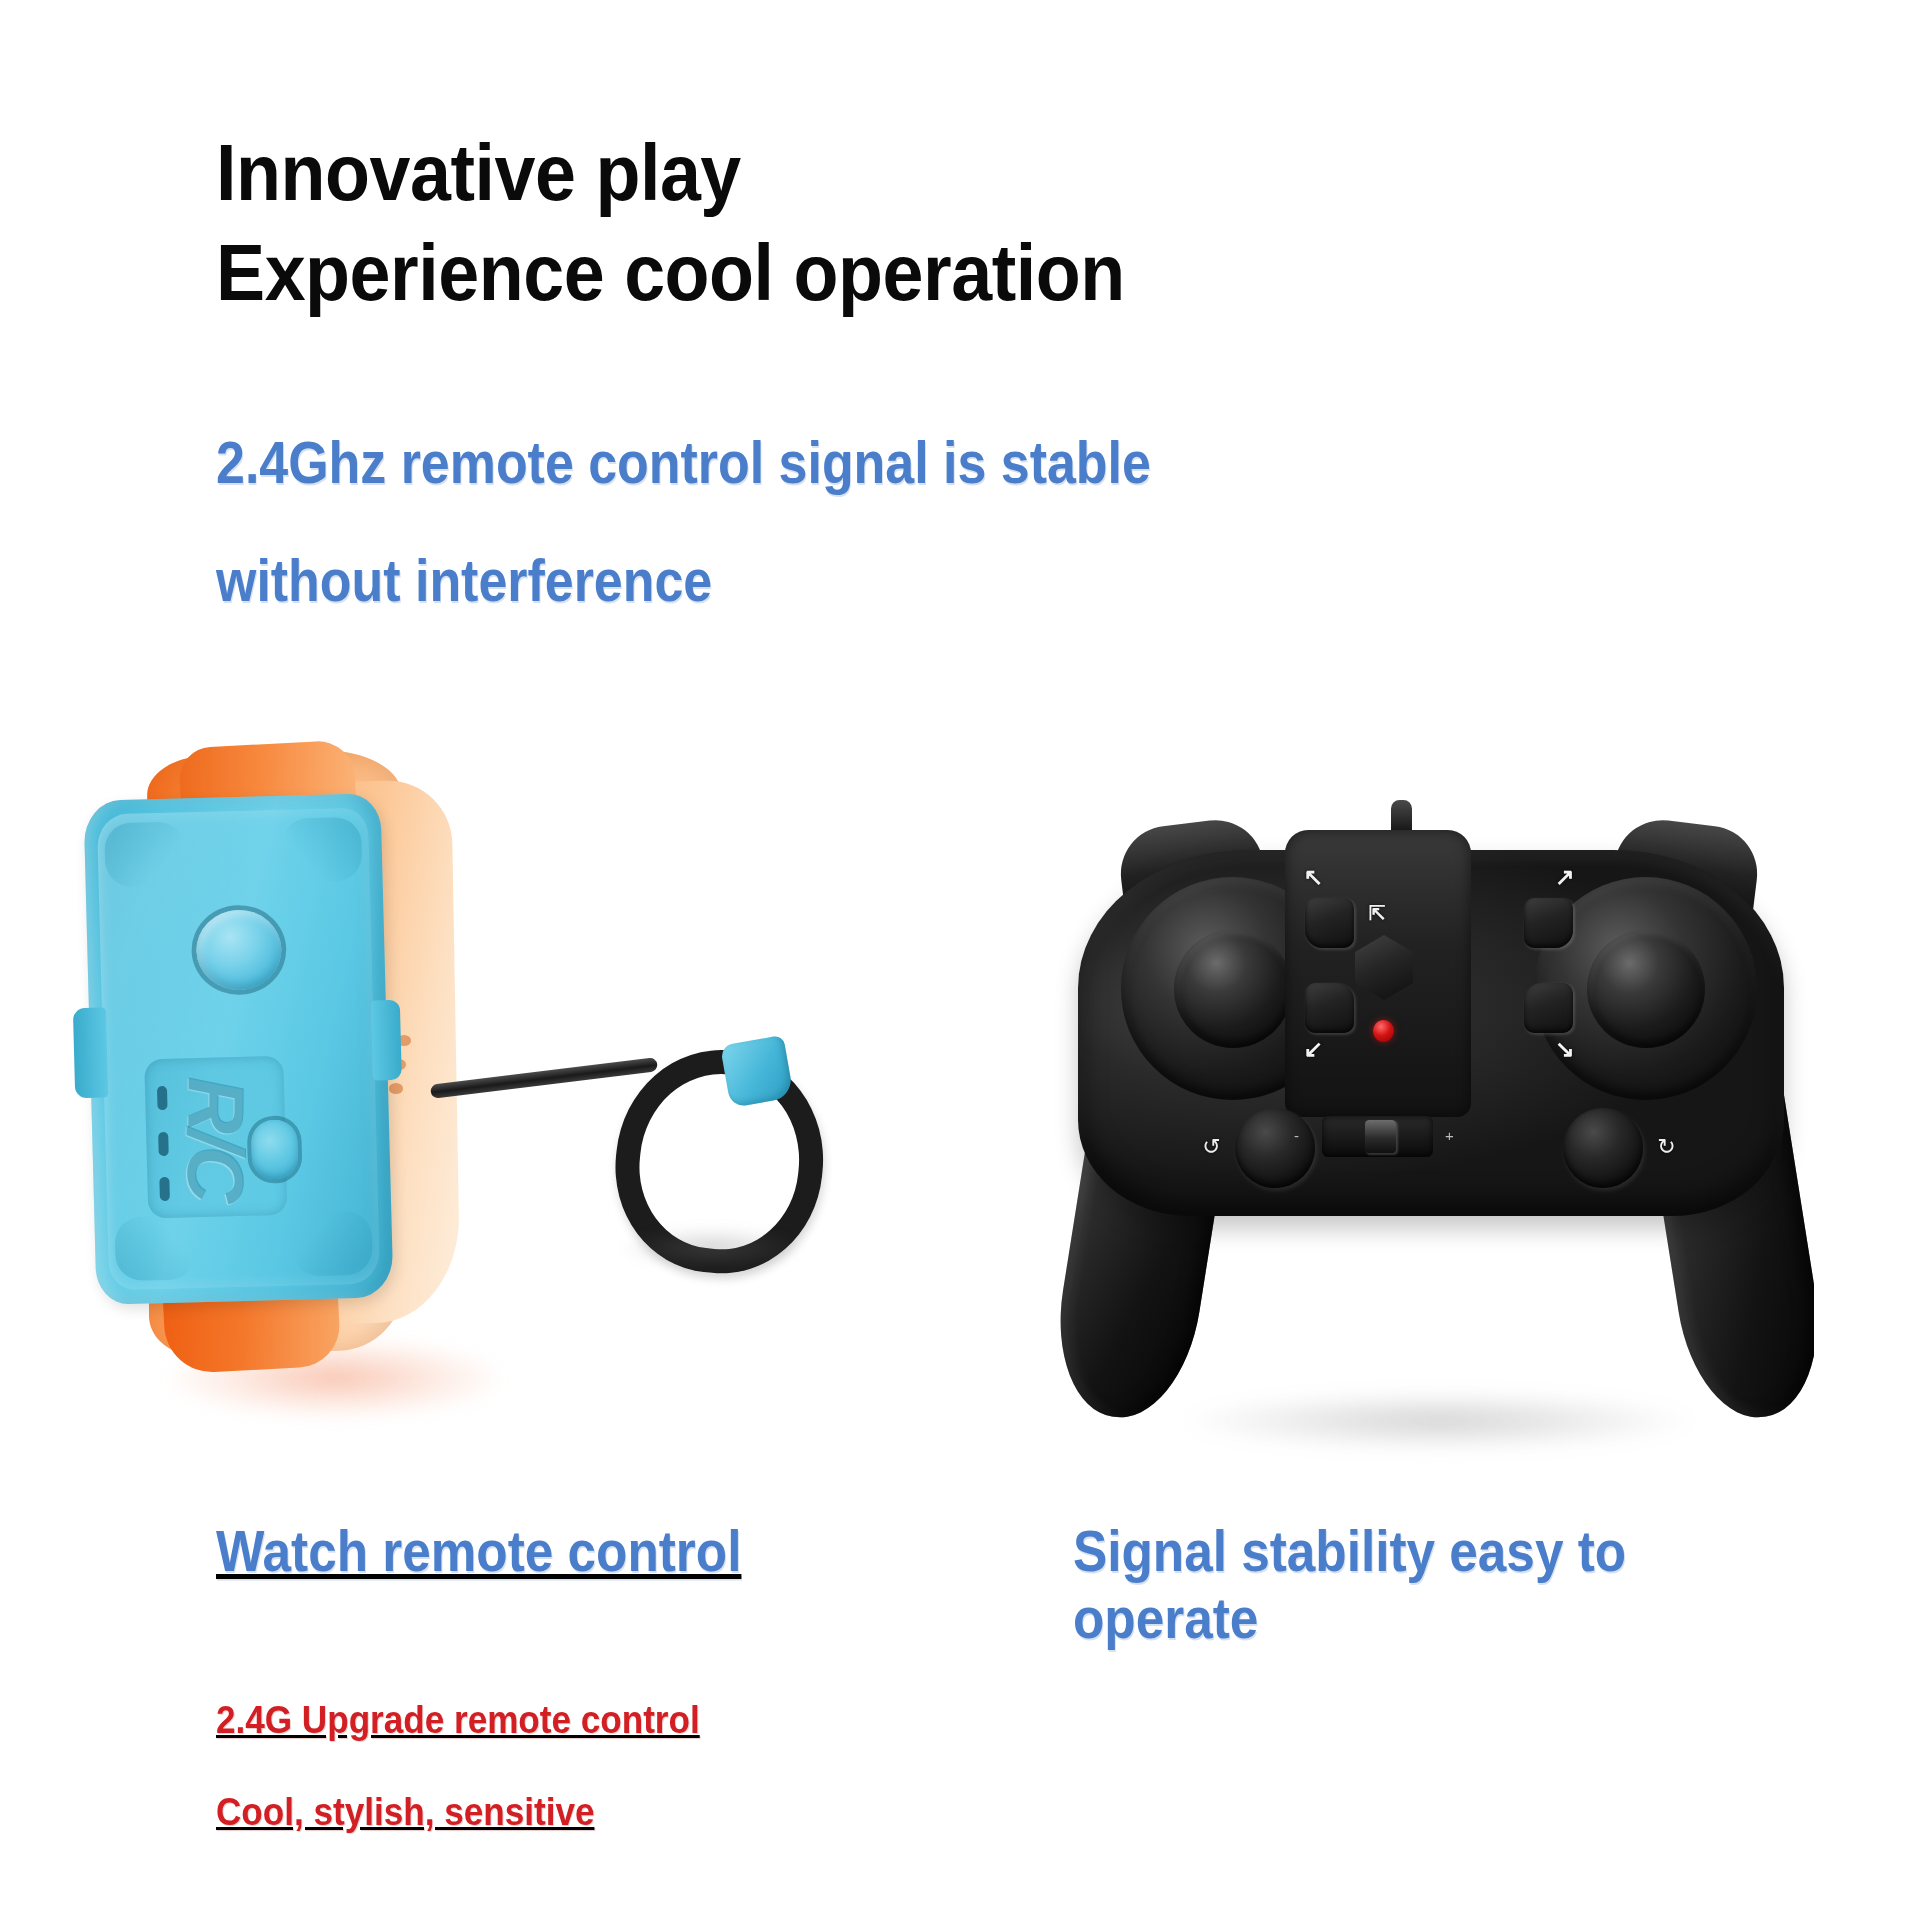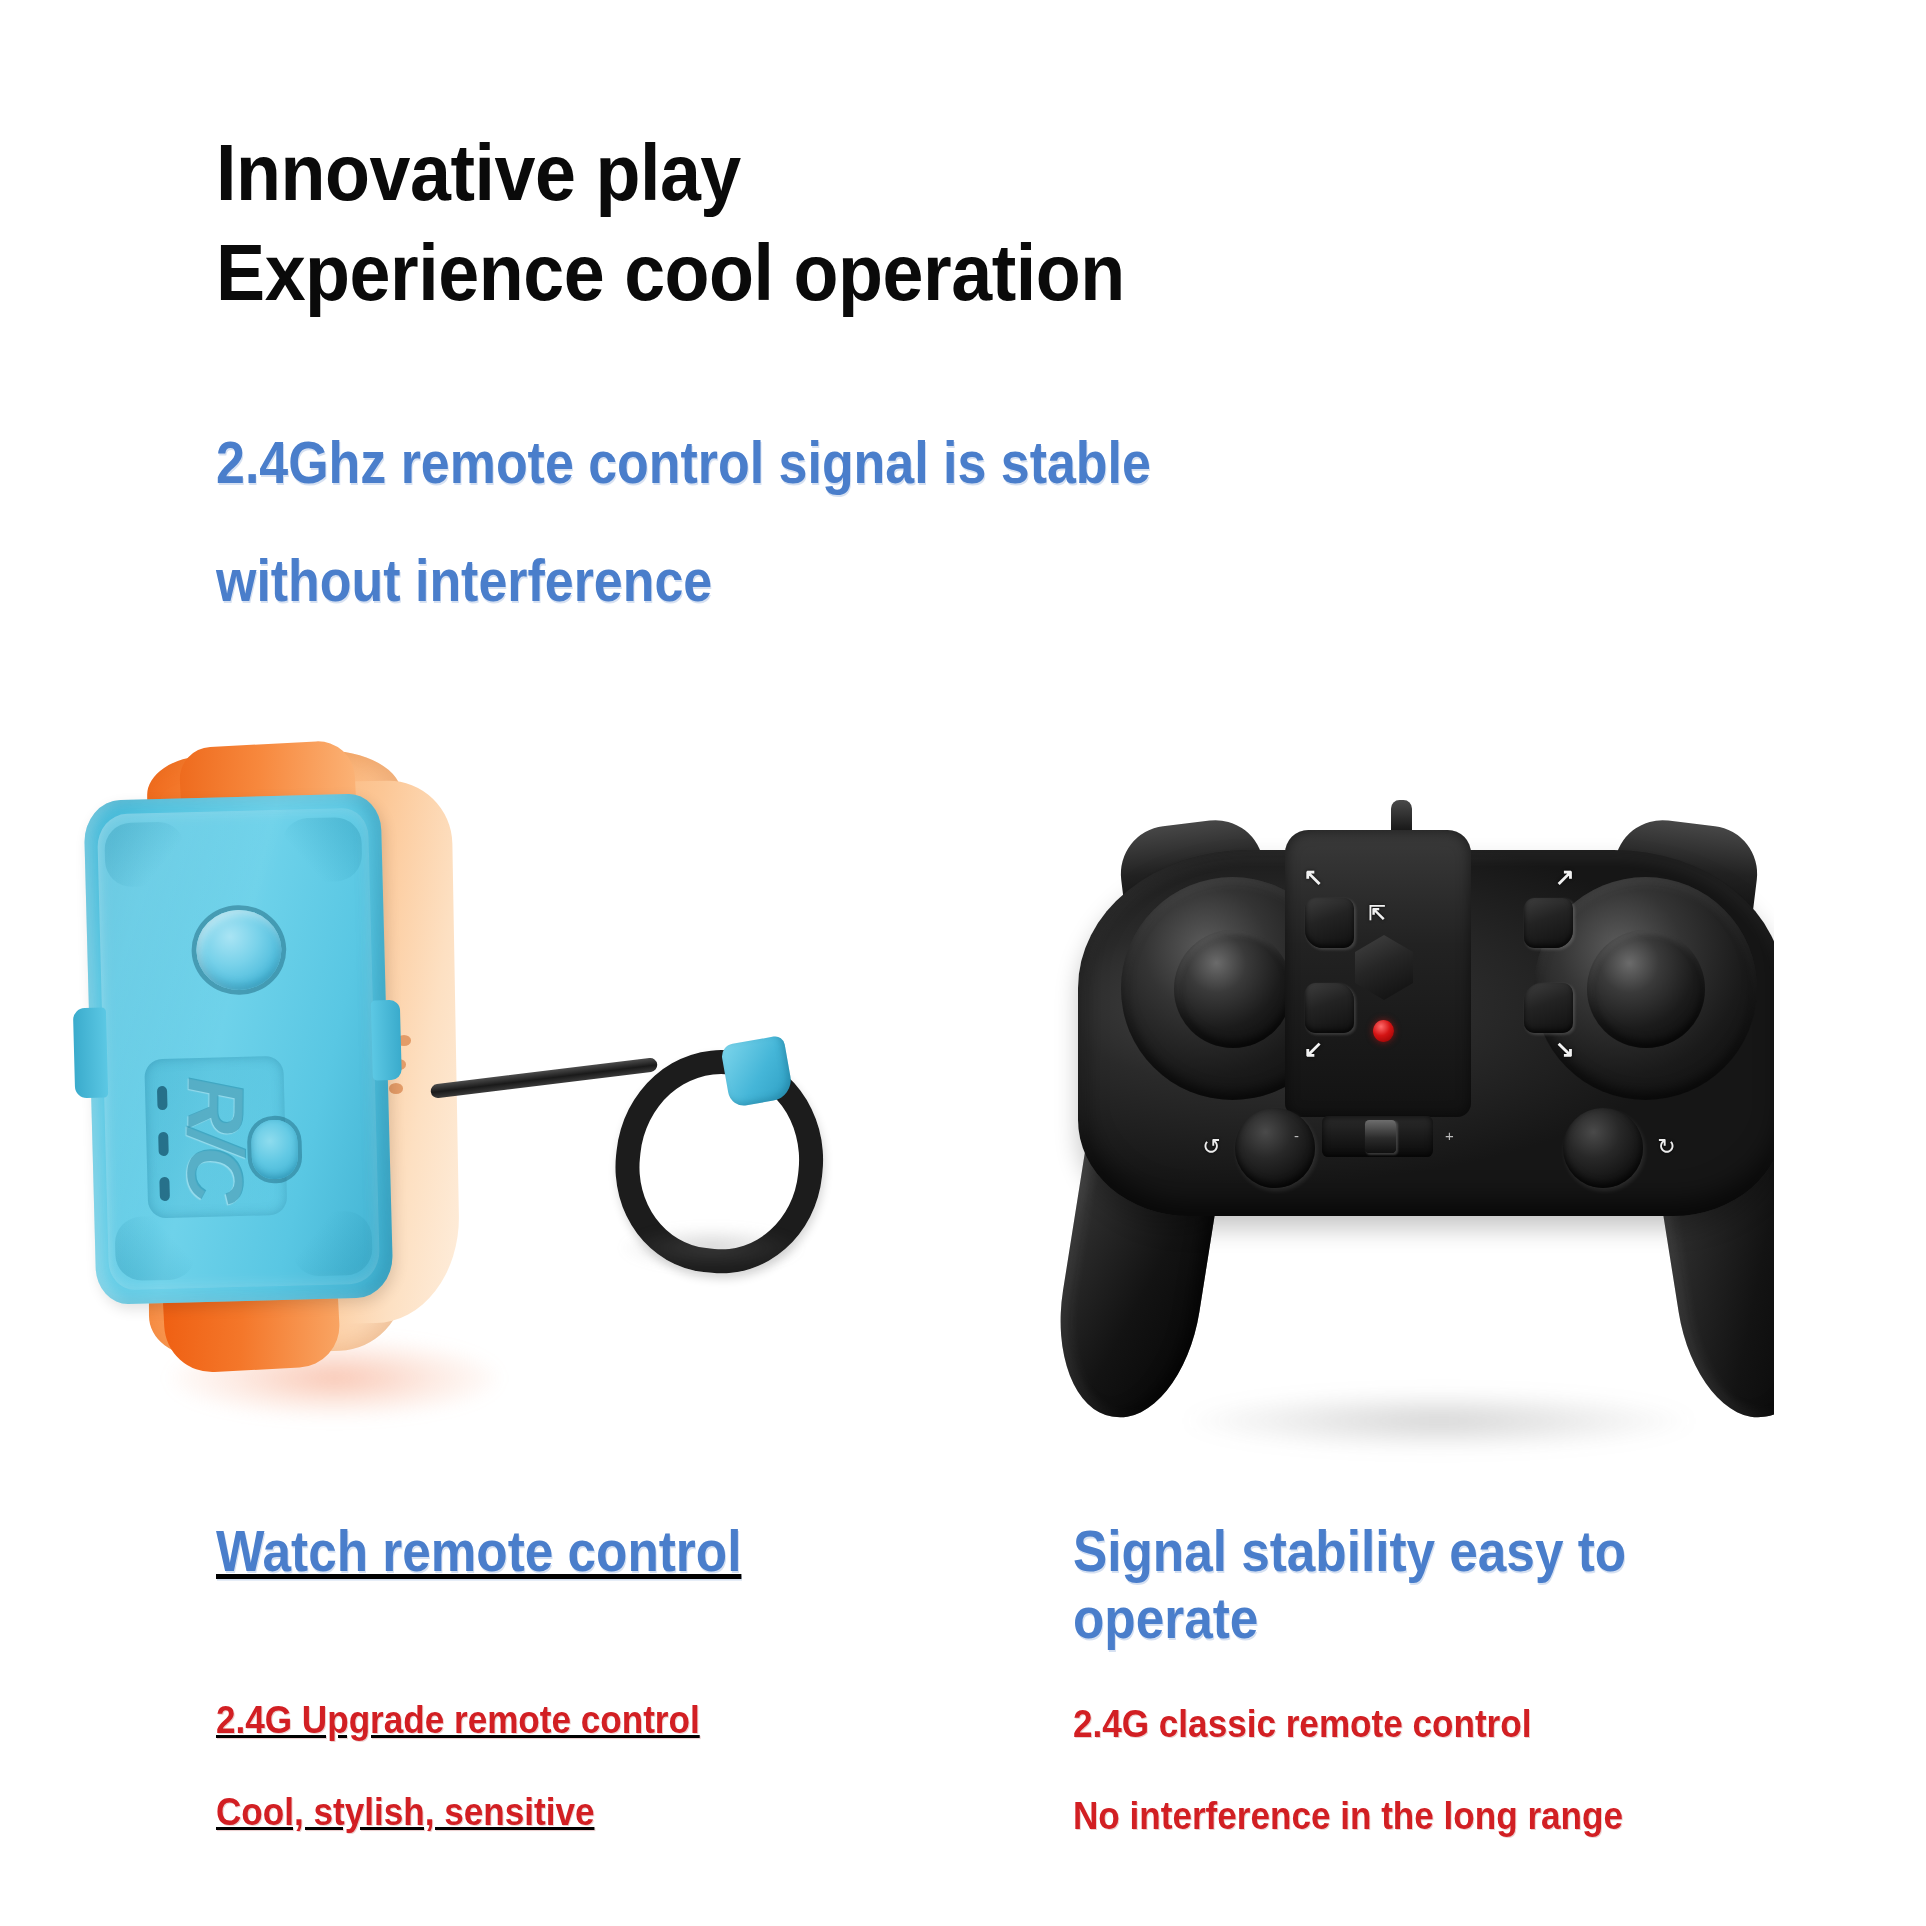--- a/index.html
+++ b/index.html
@@ -9,20 +9,21 @@
   }
   body {
     font-family: "Liberation Sans", sans-serif;
   }
   .page {
     position: relative;
     width: 1774px;
     height: 1926px;
     background: #ffffff;
     overflow: hidden;
+    padding-left: 40px;
   }
 
   
   .headline {
     position: absolute;
     left: 216px;
     top: 123px;
     width: 1380px;
   }
   .headline-line {
@@ -671,20 +672,16 @@
   <div class="caption-col left">
     <div class="caption-head">Watch remote control</div>
     <div class="caption-body">
       <div class="caption-line">2.4G Upgrade remote control</div>
       <div class="caption-line">Cool, stylish, sensitive</div>
     </div>
   </div>
 
   <div class="caption-col right">
     <div class="caption-head">Signal stability easy to operate</div>
-    <div class="caption-body offset">
-      <div class="caption-line">2.4G classic remote control</div>
-      <div class="caption-line">No interference in the long range</div>
-    </div>
   </div>
 
 </div>
 
 
 </body></html>

